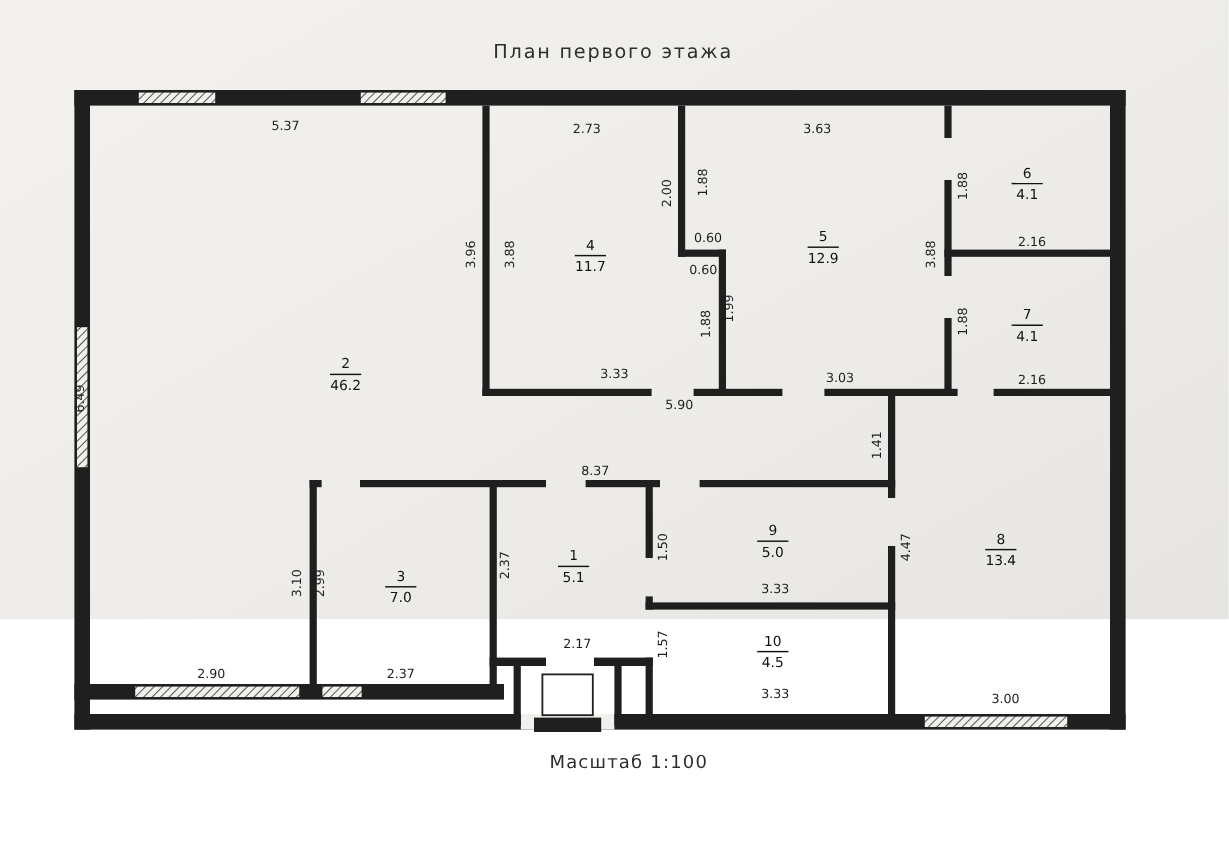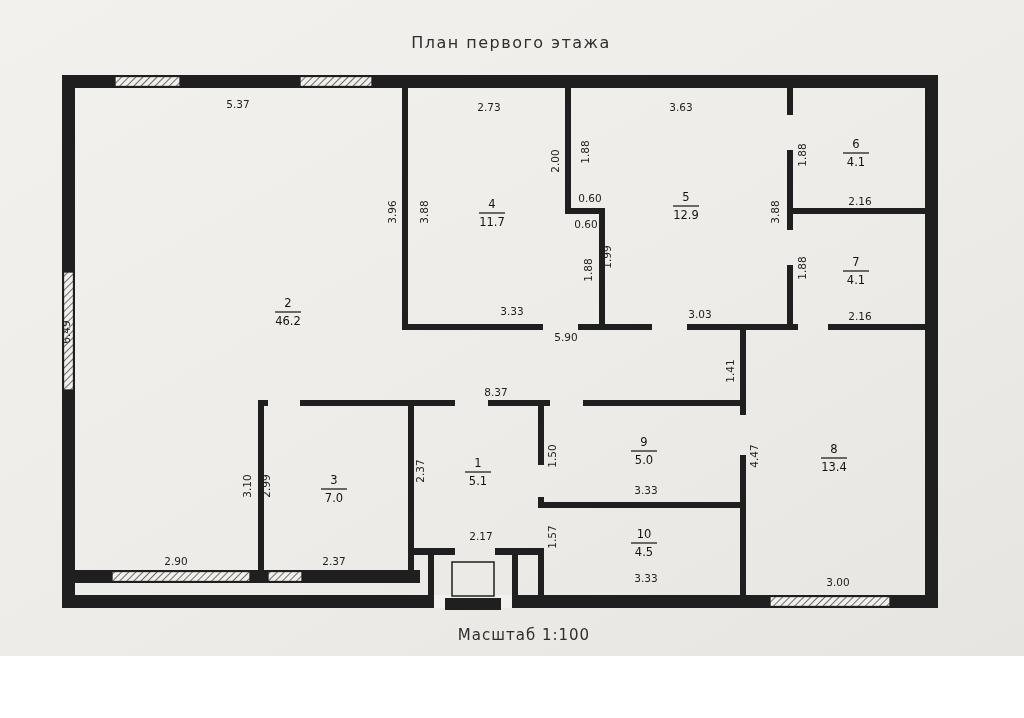--- a/index.html
+++ b/index.html
@@ -1,17 +1,17 @@
 <!DOCTYPE html>
 <html><head>
 <meta charset="utf-8">
 <style>
   html,body{margin:0;padding:0;}
   body{width:1024px;height:718px;overflow:hidden;font-family:"DejaVu Sans",sans-serif;}
-  .page{width:1024px;height:656px;background:linear-gradient(150deg,#f2f1ed 0%,#edecE8 55%,#e6e5e1 100%);}
+  .page{width:1024px;height:516px;background:linear-gradient(150deg,#f2f1ed 0%,#edecE8 55%,#e6e5e1 100%);}
   svg{display:block;width:1024px;height:718px;}
   .title{font-family:"DejaVu Sans",sans-serif;font-size:16px;fill:#2e2e2e;text-anchor:middle;letter-spacing:1.5px;}
   .scale{font-family:"DejaVu Sans",sans-serif;font-size:15px;fill:#2e2e2e;text-anchor:middle;letter-spacing:1px;}
   .dim{font-family:"DejaVu Sans",sans-serif;font-size:10.5px;fill:#1d1d1d;text-anchor:middle;}
   .room-num,.room-area{font-family:"DejaVu Sans",sans-serif;font-size:11.5px;fill:#121212;text-anchor:middle;}
   .room-line{stroke:#121212;stroke-width:1.2;}
   .wall{fill:#1f1f1f;}
   .win{fill:url(#hatch);stroke:#1f1f1f;stroke-width:1.3;}
   .paperfill{fill:#f1f0ec;}
   .porch-inner{fill:none;stroke:#1f1f1f;stroke-width:1.5;}

